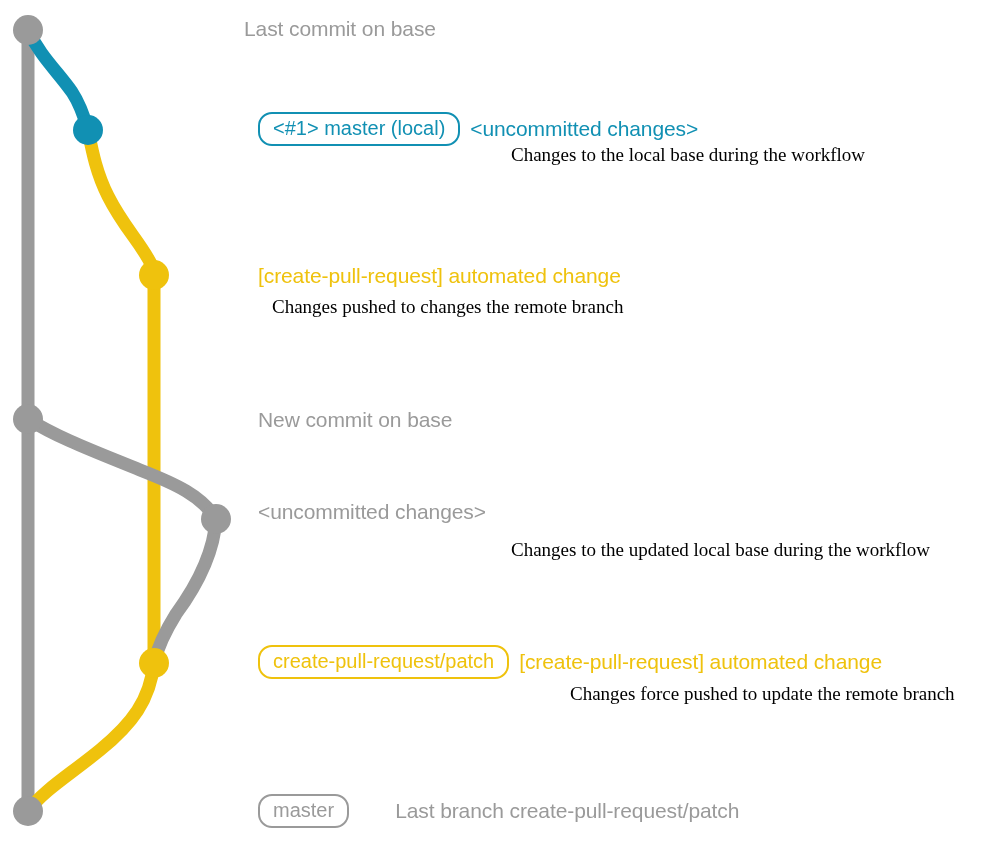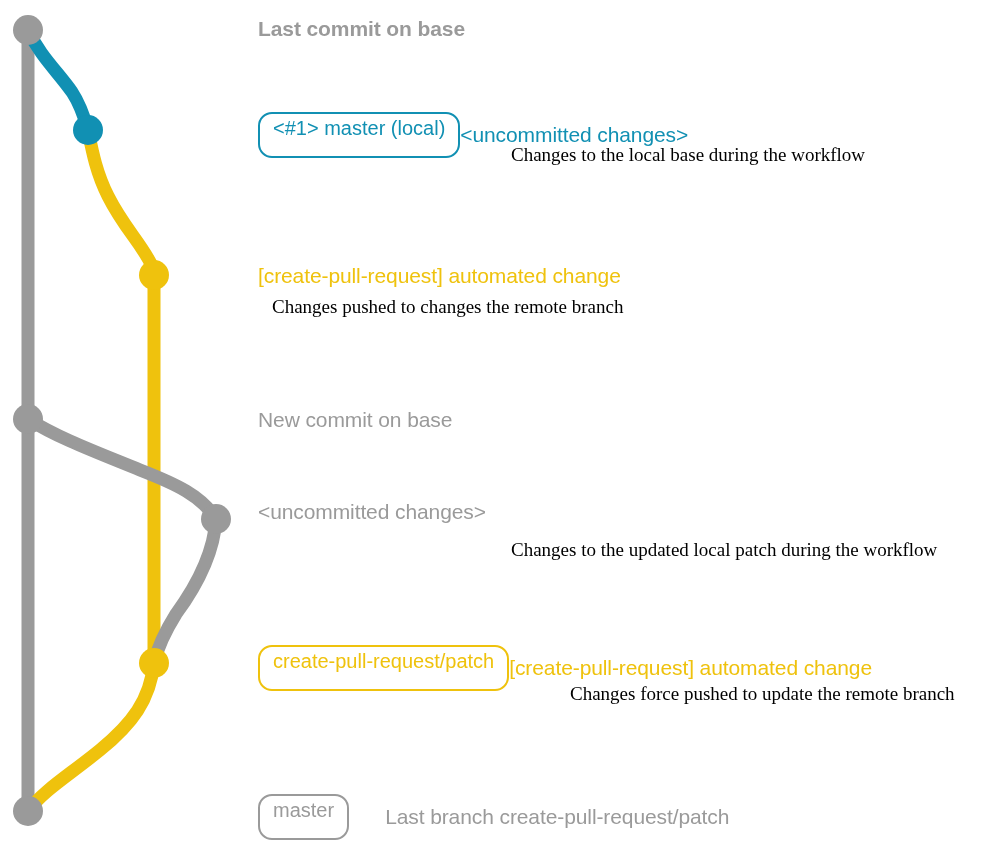--- a/index.html
+++ b/index.html
@@ -37,25 +37,26 @@
     position: absolute;
     display: flex;
     align-items: center;
     white-space: nowrap;
   }
 
   .pill {
     display: inline-block;
     border: 2px solid #999;
     border-radius: 14px;
-    padding: 4px 13px 17px 13px;
+    padding: 4px 13px 5px 13px;
     font-size: 20px;
     line-height: 1.05;
     color: #999;
     background: transparent;
+    margin-right: 10px;
   }
   .pill.teal  { border-color: #1190b3; color: #1190b3; }
   .pill.gray  { border-color: #9a9a9a; color: #9a9a9a; }
   .pill.yellow{ border-color: #efc20d; color: #efc20d; text-align: right; }
 
   .subject {
     font-size: 21px;
     line-height: 1.05;
     letter-spacing: -0.1px;
   }
@@ -104,37 +105,37 @@
   <circle cx="88" cy="130" r="15" fill="#1190b3"></circle>
   <circle cx="154" cy="275" r="15" fill="#efc20d"></circle>
   <circle cx="28" cy="419" r="15" fill="#9a9a9a"></circle>
   <circle cx="216" cy="519" r="15" fill="#9a9a9a"></circle>
   <circle cx="154" cy="663" r="15" fill="#efc20d"></circle>
   <circle cx="28" cy="811" r="15" fill="#9a9a9a"></circle>
 </svg>
 
 <div class="layer">
 
-  <div class="headline gray" style="left:258px; top:17px;font-weight:bold;">Last commit on base</div>
+  <div class="headline gray" style="left:244px; top:17px;">Last commit on base</div>
 
   <div class="row" style="left:258px; top:112px;">
     <span class="pill teal">&lt;#1&gt; master (local)</span>
     <span class="subject teal">&lt;uncommitted changes&gt;</span>
   </div>
   <div class="desc" style="left:511px; top:144px;">Changes to the local base during the workflow</div>
 
   <div class="headline yellow" style="left:258px; top:264px;">[create-pull-request] automated change</div>
   <div class="desc" style="left:272px; top:296px;">Changes pushed to changes the remote branch</div>
 
   <div class="headline gray" style="left:258px; top:408px;">New commit on base</div>
 
   <div class="row" style="left:258px; top:501px;">
     <span class="subject gray">&lt;uncommitted changes&gt;</span>
   </div>
-  <div class="desc" style="left:511px; top:539px;">Changes to the updated local patch during the workflow</div>
+  <div class="desc" style="left:511px; top:539px;">Changes to the updated local base during the workflow</div>
 
   <div class="row" style="left:258px; top:645px;">
     <span class="pill yellow">create-pull-request/patch</span>
     <span class="subject yellow">[create-pull-request] automated change</span>
   </div>
   <div class="desc" style="left:570px; top:683px;">Changes force pushed to update the remote branch</div>
 
   <div class="row" style="left:258px; top:794px;gap:36px;">
     <span class="pill gray">master</span>
     <span class="subject gray">Last branch create-pull-request/patch</span>

